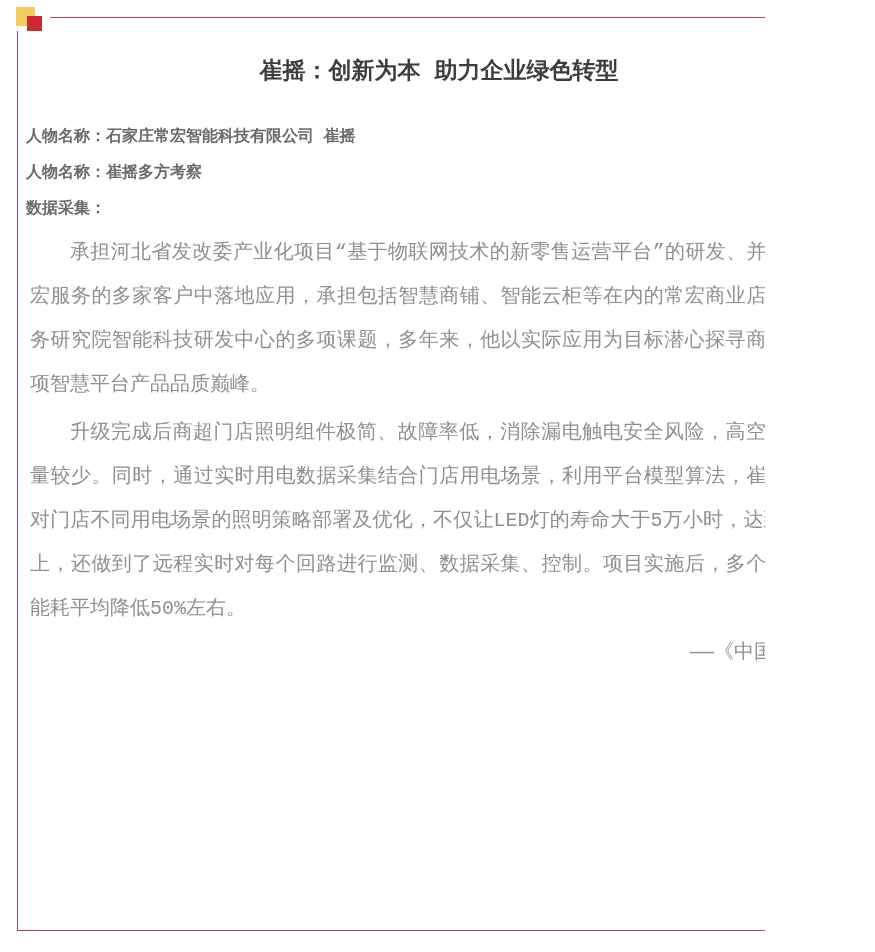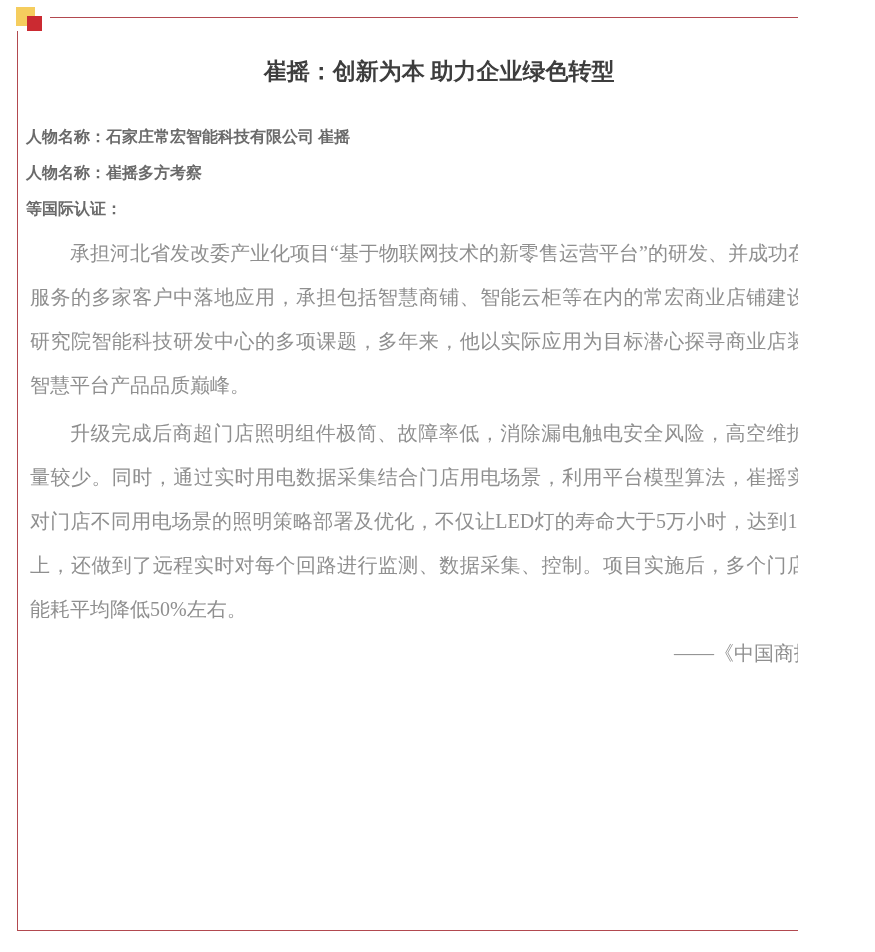--- a/index.html
+++ b/index.html
@@ -2,22 +2,21 @@
 <html style="--border-red: #b2494f; --accent-red: #cb2a31; --accent-yellow: #f5cd5e; --title-text: #3d3d3d; --label-text: #6a6a6a; --body-text: #8f8f8f;"><head>
 <meta charset="utf-8">
 <style>
   html, body { margin: 0; padding: 0; background: #ffffff; }
   #page {
     position: relative;
     width: 765px;
     height: 952px;
     background: #ffffff;
     overflow: hidden;
-    font-family: Liberation Serif, serif;
-    padding-left: 33px;
+    font-family: Liberation Mono, monospace;
   }
   .frame {
     position: absolute;
     left: 17px; top: 17px;
     width: 842px; height: 914px;
     border: 1px solid var(--border-red, #b2494f);
     box-sizing: border-box;
     padding: 40px 6px 0 8px;
     z-index: 1;
   }
@@ -90,21 +89,21 @@
     <h1 class="title">崔摇：创新为本 助力企业绿色转型</h1>
 
     <div class="fields">
       <div class="field-row">
         <span>人物名称：</span><span>石家庄常宏智能科技有限公司 崔摇</span>
       </div>
       <div class="field-row">
         <span>人物名称：</span><span>崔摇多方考察</span>
       </div>
       <div class="field-row">
-        <span>等国际认证：</span><span></span>
+        <span>数据采集：</span><span></span>
       </div>
     </div>
 
     <div class="body-paragraphs">
       <p>承担河北省发改委产业化项目“基于物联网技术的新零售运营平台”的研发、并成功在常宏服务的多家客户中落地应用，承担包括智慧商铺、智能云柜等在内的常宏商业店铺建设服务研究院智能科技研发中心的多项课题，多年来，他以实际应用为目标潜心探寻商业店装多项智慧平台产品品质巅峰。</p>
       <p>升级完成后商超门店照明组件极简、故障率低，消除漏电触电安全风险，高空维护工作量较少。同时，通过实时用电数据采集结合门店用电场景，利用平台模型算法，崔摇实现了对门店不同用电场景的照明策略部署及优化，不仅让LED灯的寿命大于5万小时，达到10年以上，还做到了远程实时对每个回路进行监测、数据采集、控制。项目实施后，多个门店照明能耗平均降低50%左右。</p>
     </div>
 
     <div class="attribution">——《中国商报》</div>
 

